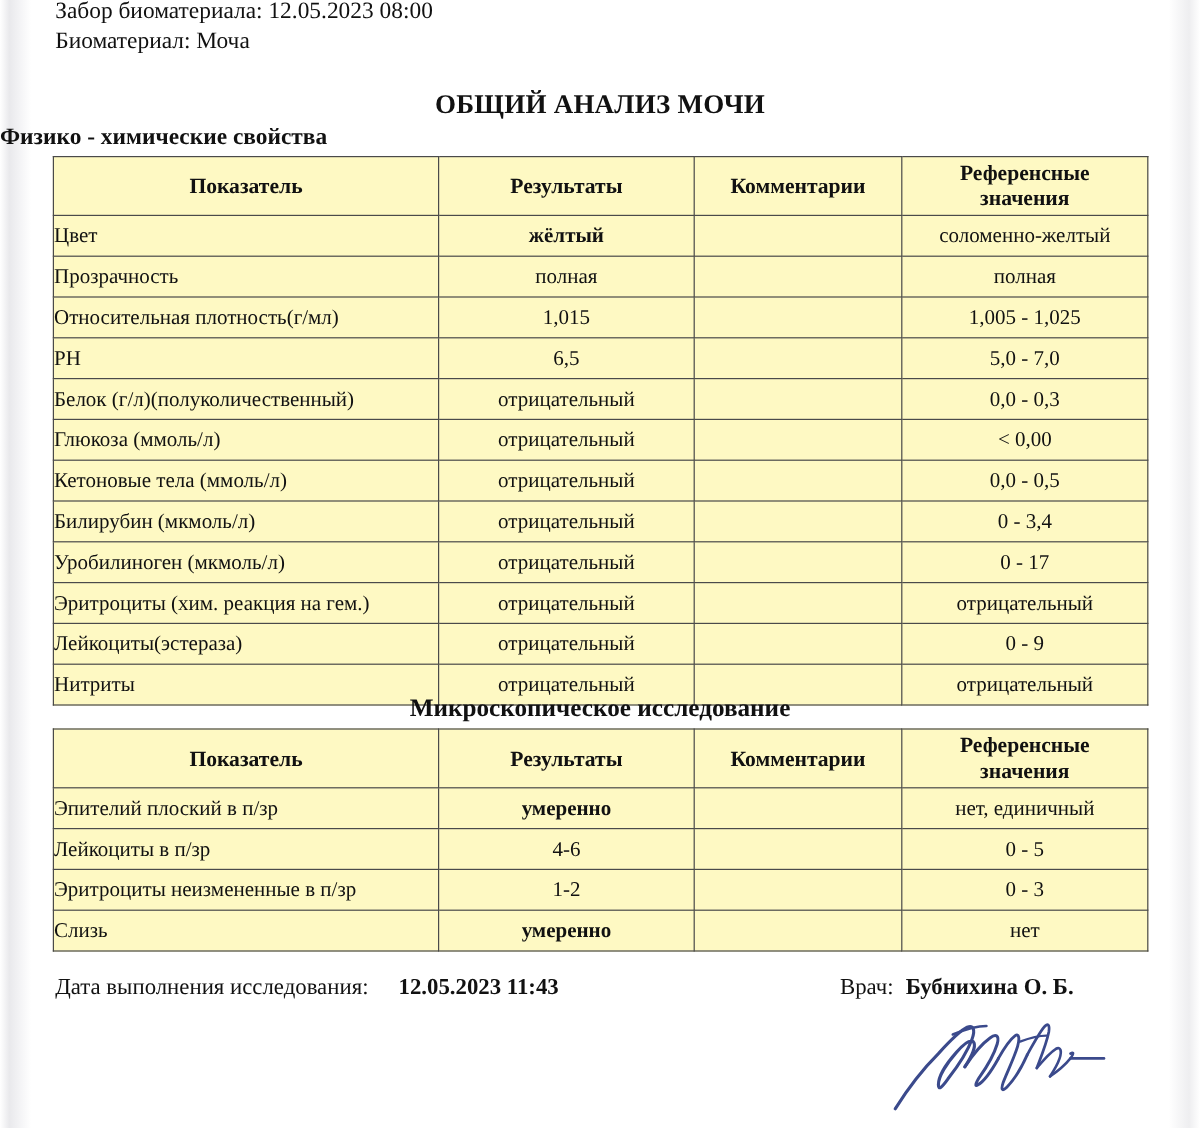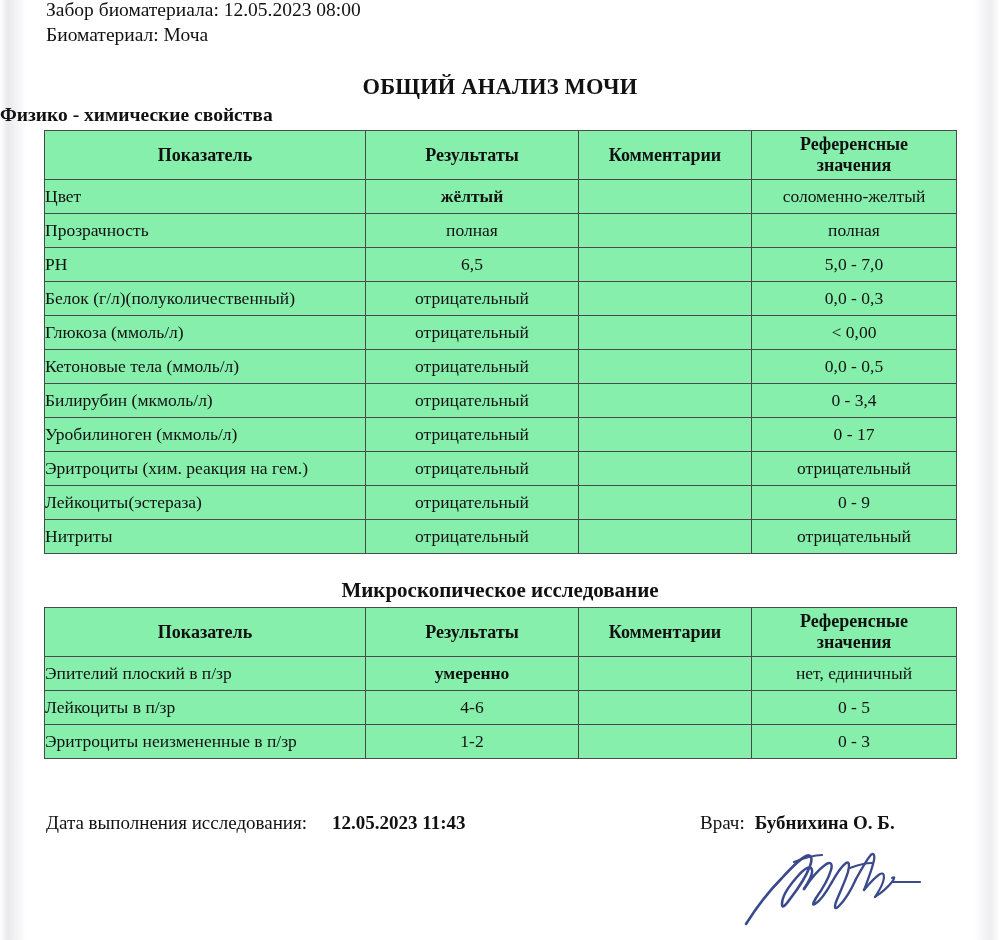--- a/index.html
+++ b/index.html
@@ -72,21 +72,21 @@
     font-size: 21px;
     font-weight: bold;
   }
   .section-title.micro { top: 578px; }
 
   
   table.rep {
     position: absolute;
     border-collapse: collapse;
     table-layout: fixed;
-    background: #86efac;
+    background: #fef9c3;
   }
   table.rep.physchem { left: 44px; top: 130px; width: 908px; }
   table.rep.micro    { left: 44px; top: 607px; width: 908px; }
 
   table.rep th, table.rep td {
     border: 1px solid #4a4a4a;
     padding: 0;
     font-weight: normal;
     vertical-align: middle;
   }
@@ -172,20 +172,26 @@
           <td class="c-comm"></td>
           <td class="c-ref">соломенно-желтый</td>
         </tr>
         <tr>
           <td class="c-name">Прозрачность</td>
           <td class="c-result">полная</td>
           <td class="c-comm"></td>
           <td class="c-ref">полная</td>
         </tr>
         <tr>
+          <td class="c-name">Относительная плотность(г/мл)</td>
+          <td class="c-result">1,015</td>
+          <td class="c-comm"></td>
+          <td class="c-ref">1,005 - 1,025</td>
+        </tr>
+        <tr>
           <td class="c-name">РН</td>
           <td class="c-result">6,5</td>
           <td class="c-comm"></td>
           <td class="c-ref">5,0 - 7,0</td>
         </tr>
         <tr>
           <td class="c-name">Белок (г/л)(полуколичественный)</td>
           <td class="c-result">отрицательный</td>
           <td class="c-comm"></td>
           <td class="c-ref">0,0 - 0,3</td>
@@ -260,20 +266,26 @@
           <td class="c-name">Лейкоциты в п/зр</td>
           <td class="c-result">4-6</td>
           <td class="c-comm"></td>
           <td class="c-ref">0 - 5</td>
         </tr>
         <tr>
           <td class="c-name">Эритроциты неизмененные в п/зр</td>
           <td class="c-result">1-2</td>
           <td class="c-comm"></td>
           <td class="c-ref">0 - 3</td>
+        </tr>
+        <tr>
+          <td class="c-name">Слизь</td>
+          <td class="c-result b">умеренно</td>
+          <td class="c-comm"></td>
+          <td class="c-ref">нет</td>
         </tr>
       </tbody>
   </table>
 
   <div class="footer-date">
     <span>Дата выполнения исследования:</span><span class="val">12.05.2023 11:43</span>
   </div>
 
   <div class="footer-doctor">
     <span>Врач:</span><span class="val">Бубнихина О. Б.</span>

